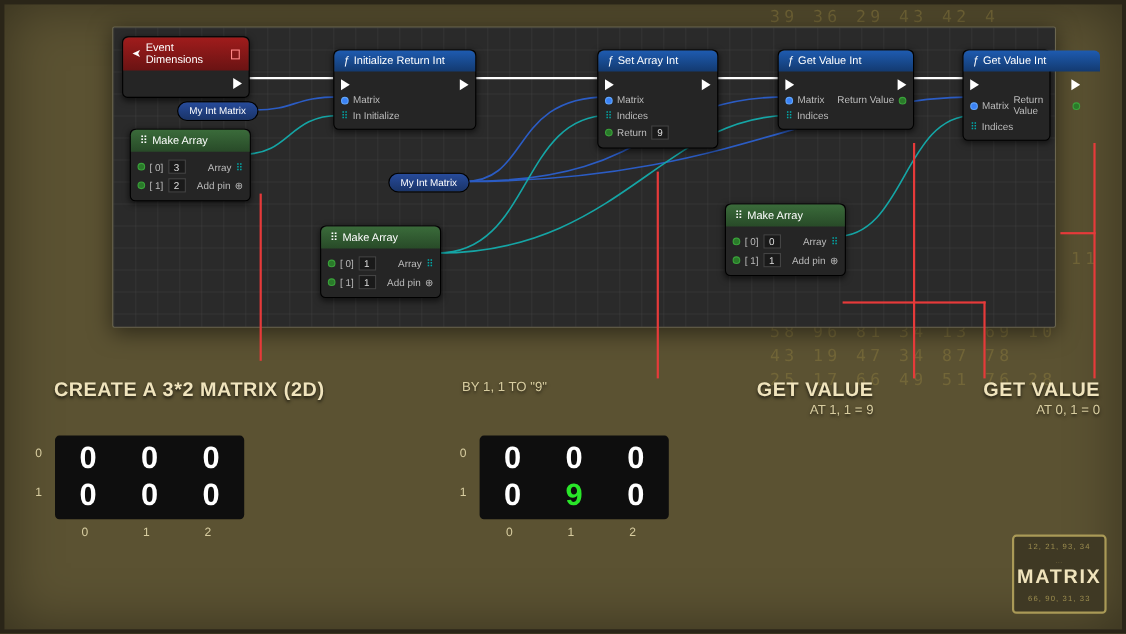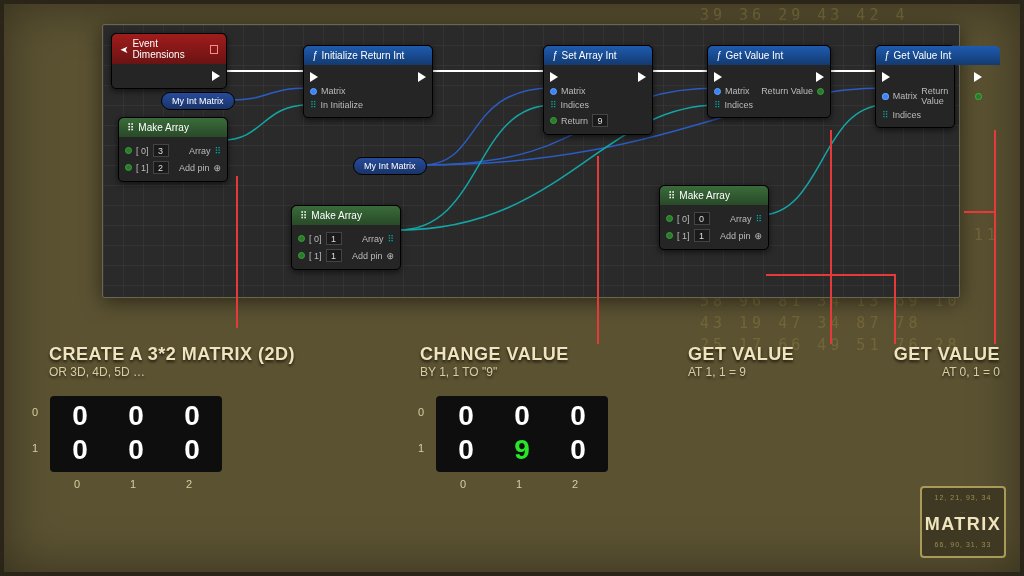--- a/index.html
+++ b/index.html
@@ -75,21 +75,21 @@
   border-radius: 11px;
   padding: 3px 10px;
   font-size: 9px;
   color: #fff;
   border: 1px solid #000;
 }
 .wires { position: absolute; top: 0; left: 0; width: 100%; height: 100%; pointer-events: none; }
 
 .annotation {
   position: absolute;
-  text-align: left;
+  text-align: right;
 }
 .ann-title {
   font-family: "Arial Narrow", Arial, sans-serif;
   font-weight: bold;
   font-size: 18px;
   letter-spacing: 0.5px;
   color: #f0e4bd;
   text-shadow: 0 2px 3px rgba(0,0,0,0.7);
   text-transform: uppercase;
 }
@@ -349,24 +349,22 @@
 <div class="leader" style="left:232px; top:172px; height:152px;"></div>
 <div class="leader" style="left:593px; top:152px; height:188px;"></div>
 <div class="leader" style="left:826px; top:126px; height:214px;"></div>
 <div class="leader" style="left:762px; top:270px; height:2px; width:130px;"></div>
 <div class="leader" style="left:890px; top:270px; height:70px;"></div>
 <div class="leader" style="left:990px; top:126px; height:214px;"></div>
 <div class="leader" style="left:960px; top:207px; height:2px; width:32px;"></div>
 
 <div class="annotation" style="left:45px; top:340px;">
   <div class="ann-title">CREATE A 3*2 MATRIX (2D)</div>
-  <div class="ann-sub">OR 3D, 4D, 5D …</div>
 </div>
 <div class="annotation" style="left:416px; top:340px;">
-  <div class="ann-title">CHANGE VALUE</div>
   <div class="ann-sub">BY 1, 1 TO "9"</div>
 </div>
 <div class="annotation" style="left:684px; top:340px;">
   <div class="ann-title">GET VALUE</div>
   <div class="ann-sub">AT 1, 1 = 9</div>
 </div>
 <div class="annotation right-text" style="left:856px; top:340px; width:140px;">
   <div class="ann-title">GET VALUE</div>
   <div class="ann-sub">AT 0, 1 = 0</div>
 </div>

